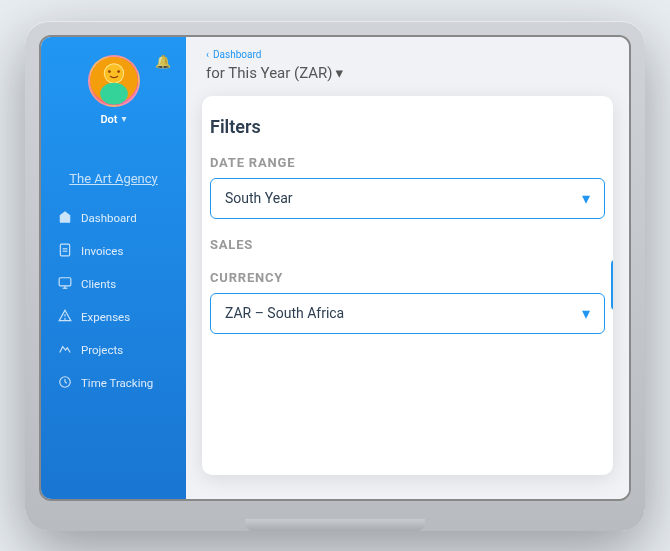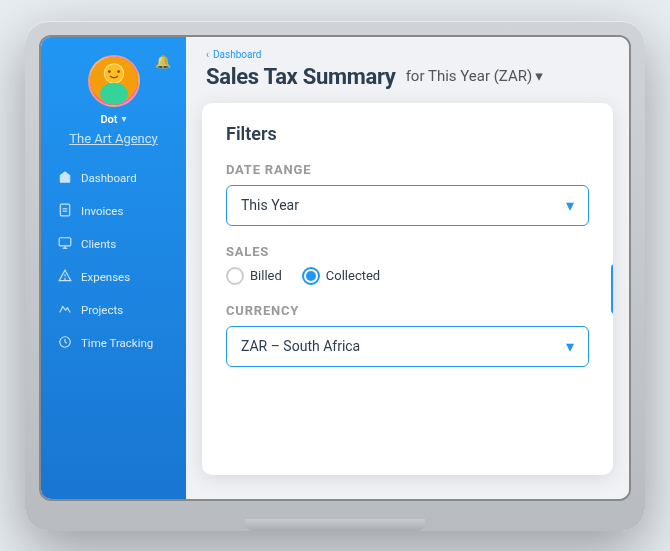--- a/index.html
+++ b/index.html
@@ -95,20 +95,21 @@
       margin-top: 5px;
       text-decoration: underline;
     }
 
     .user-info {
       display: flex;
       flex-direction: column;
       align-items: center;
       margin-bottom: 16px;
       position: relative;
+      gap: 40px;
     }
 
     .user-name-row {
       display: flex;
       align-items: center;
       gap: 4px;
     }
 
     .chevron-down-small {
       color: rgba(255,255,255,0.8);
@@ -183,21 +184,21 @@
       display: flex;
       align-items: center;
       gap: 3px;
     }
 
     
     .filter-panel {
       background: white;
       border-radius: 10px;
       margin: 6px 16px 24px;
-      padding: 20px 24px 22px;
+      padding: 20px 8px 22px;
       box-shadow: 0 4px 20px rgba(0,0,0,0.1);
       flex: 1;
       overflow: hidden;
       position: relative;
     }
 
     .filter-title {
       font-size: 18px;
       font-weight: 600;
       color: #2c3e50;
@@ -406,49 +407,38 @@
       </div>
     </div>
 
     <div class="main-content">
       <div class="top-bar">
         <div class="breadcrumb">
           <span>‹</span>
           <span style="cursor:pointer; color:#2196F3;">Dashboard</span>
         </div>
         <div class="page-title-row">
-          <span class="page-title">Sales Tax Summary</span>
           <span class="year-badge">
             <span>for This Year (ZAR)</span>
             <span>▾</span>
           </span>
         </div>
       </div>
 
       <div class="filter-panel">
         <div class="filter-title">Filters</div>
 
         <div class="filter-label">DATE RANGE</div>
         <div class="filter-select">
-          <span>This Year</span>
+          <span>South Year</span>
           <span class="filter-select-chevron">▾</span>
         </div>
 
         <div class="sales-section">
           <div class="filter-label">SALES</div>
-          <div class="radio-group">
-            <div class="radio-item">
-              <div class="radio-circle"></div>
-              <span>Billed</span>
-            </div>
-            <div class="radio-item">
-              <div class="radio-circle selected"></div>
-              <span>Collected</span>
-            </div>
-          </div>
         </div>
 
         <div class="currency-section">
           <div class="filter-label">CURRENCY</div>
           <div class="filter-select">
             <span>ZAR – South Africa</span>
             <span class="filter-select-chevron">▾</span>
           </div>
         </div>
 

